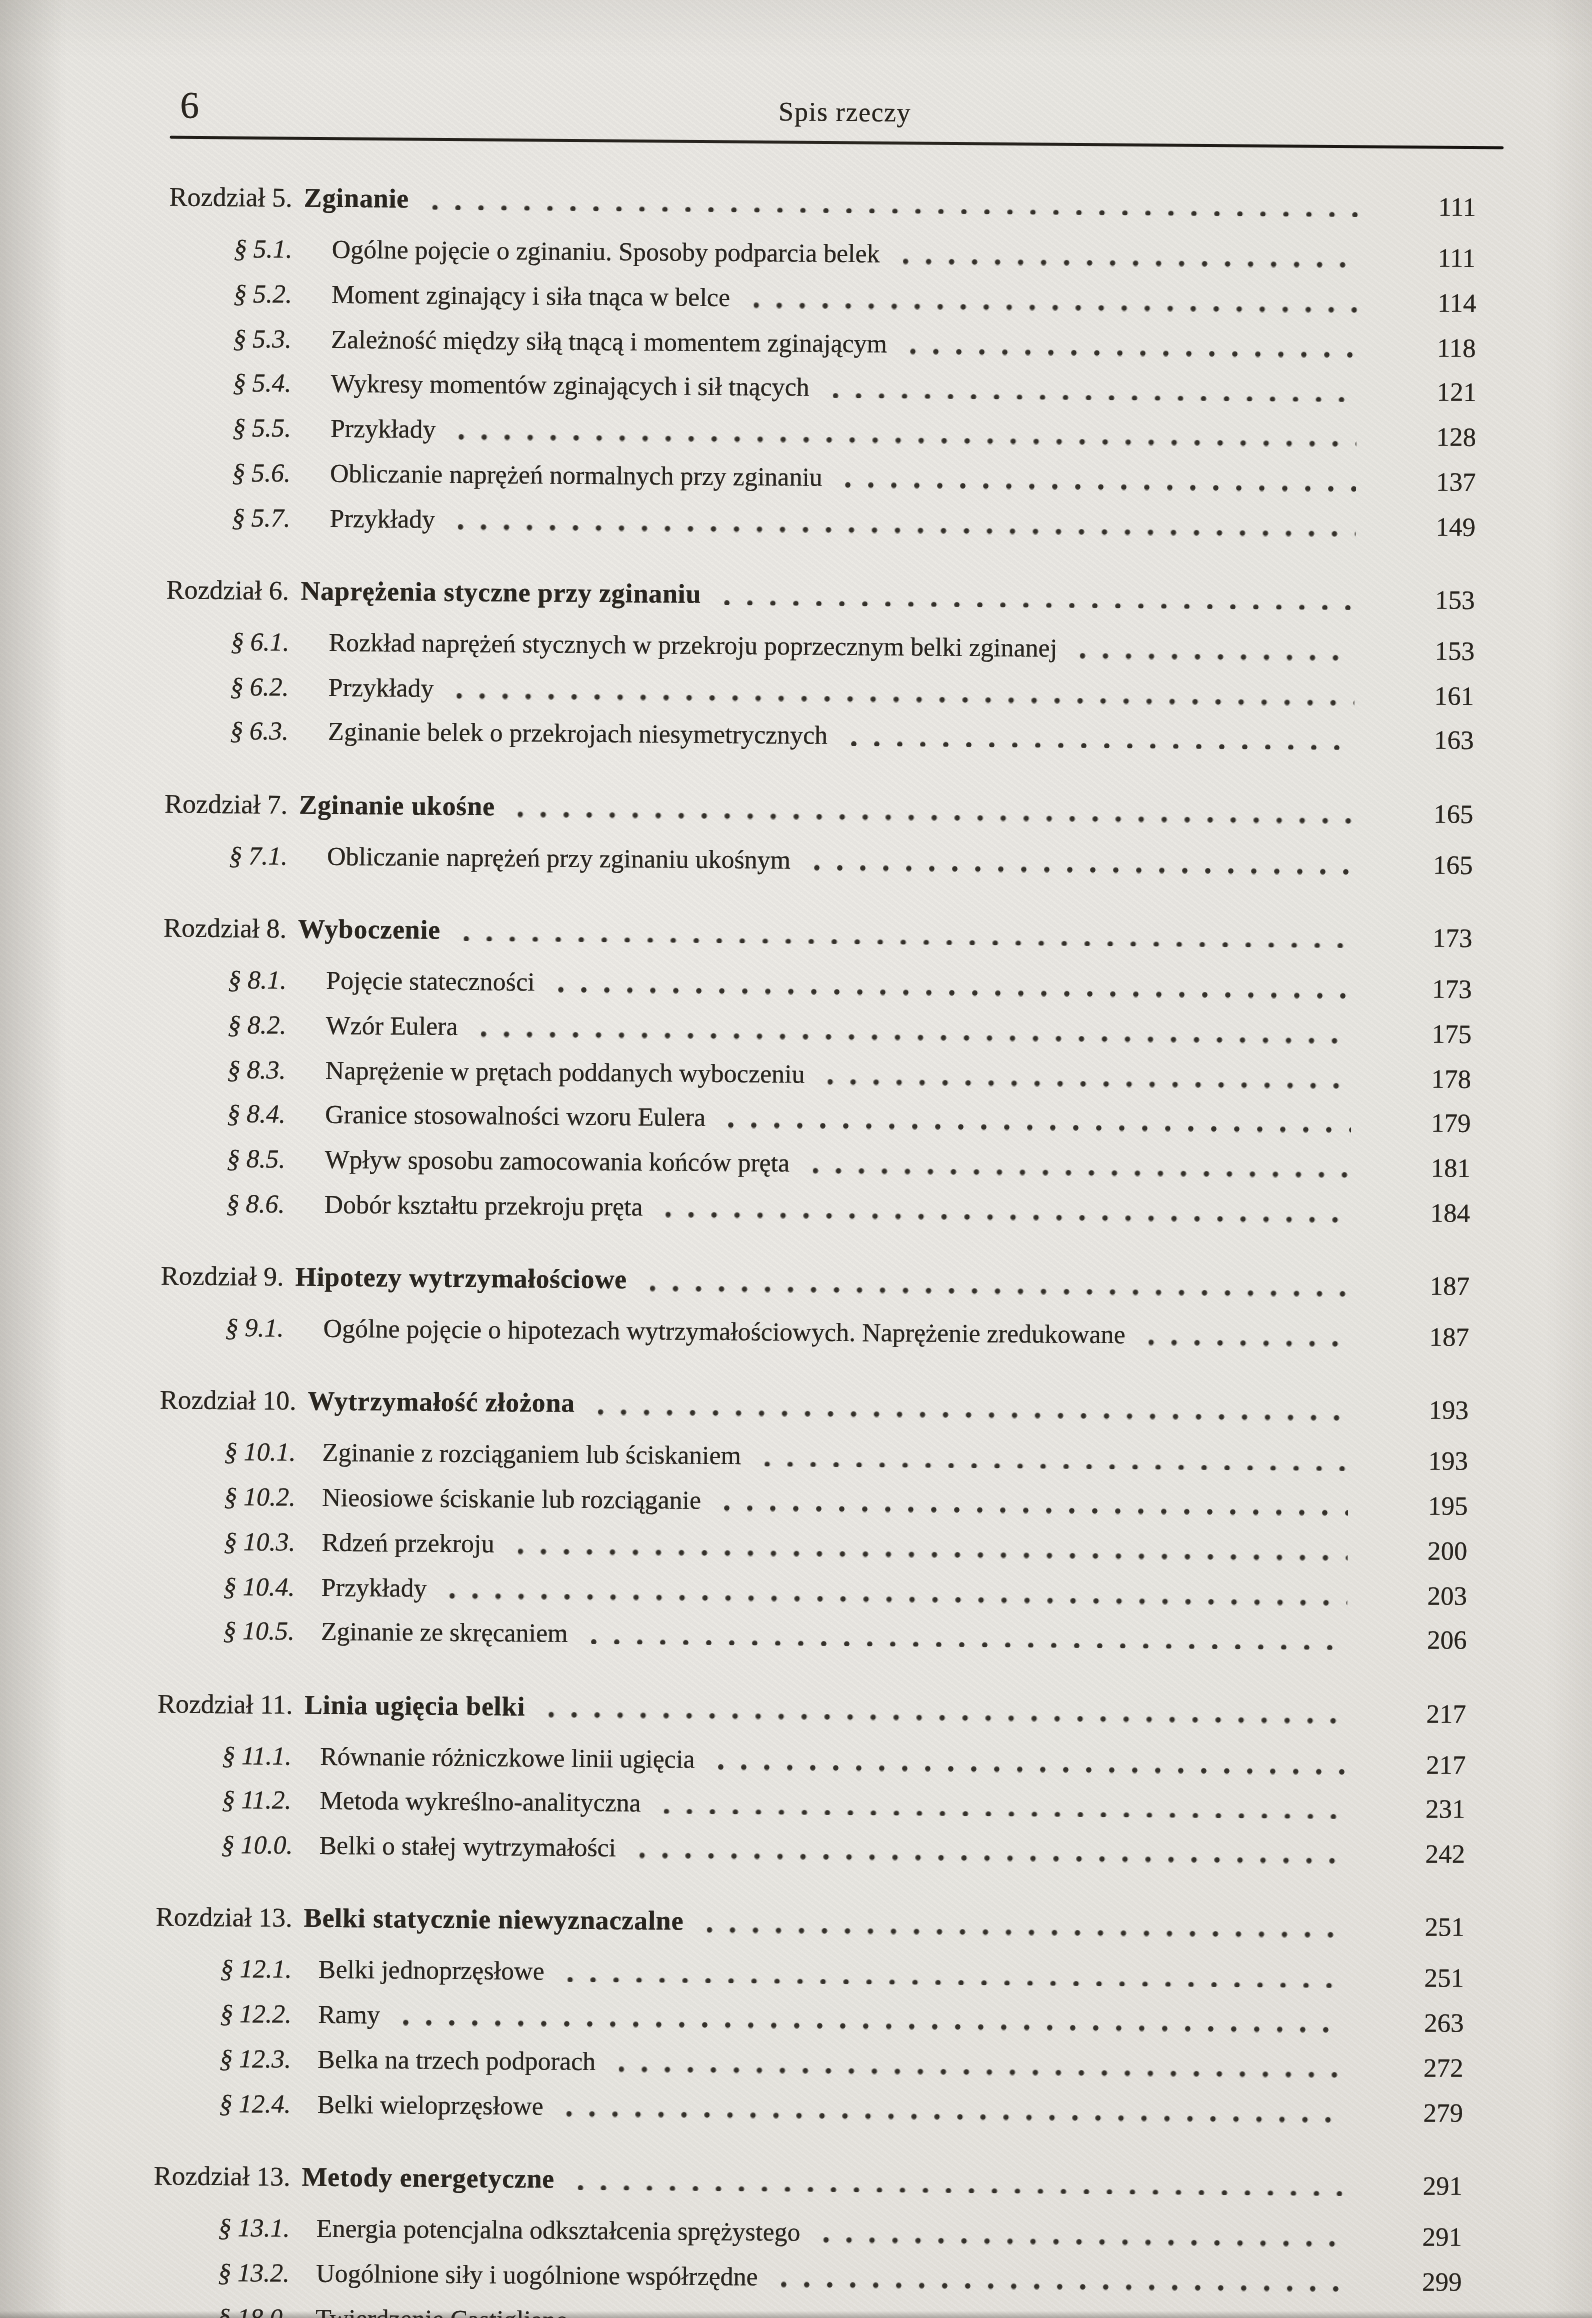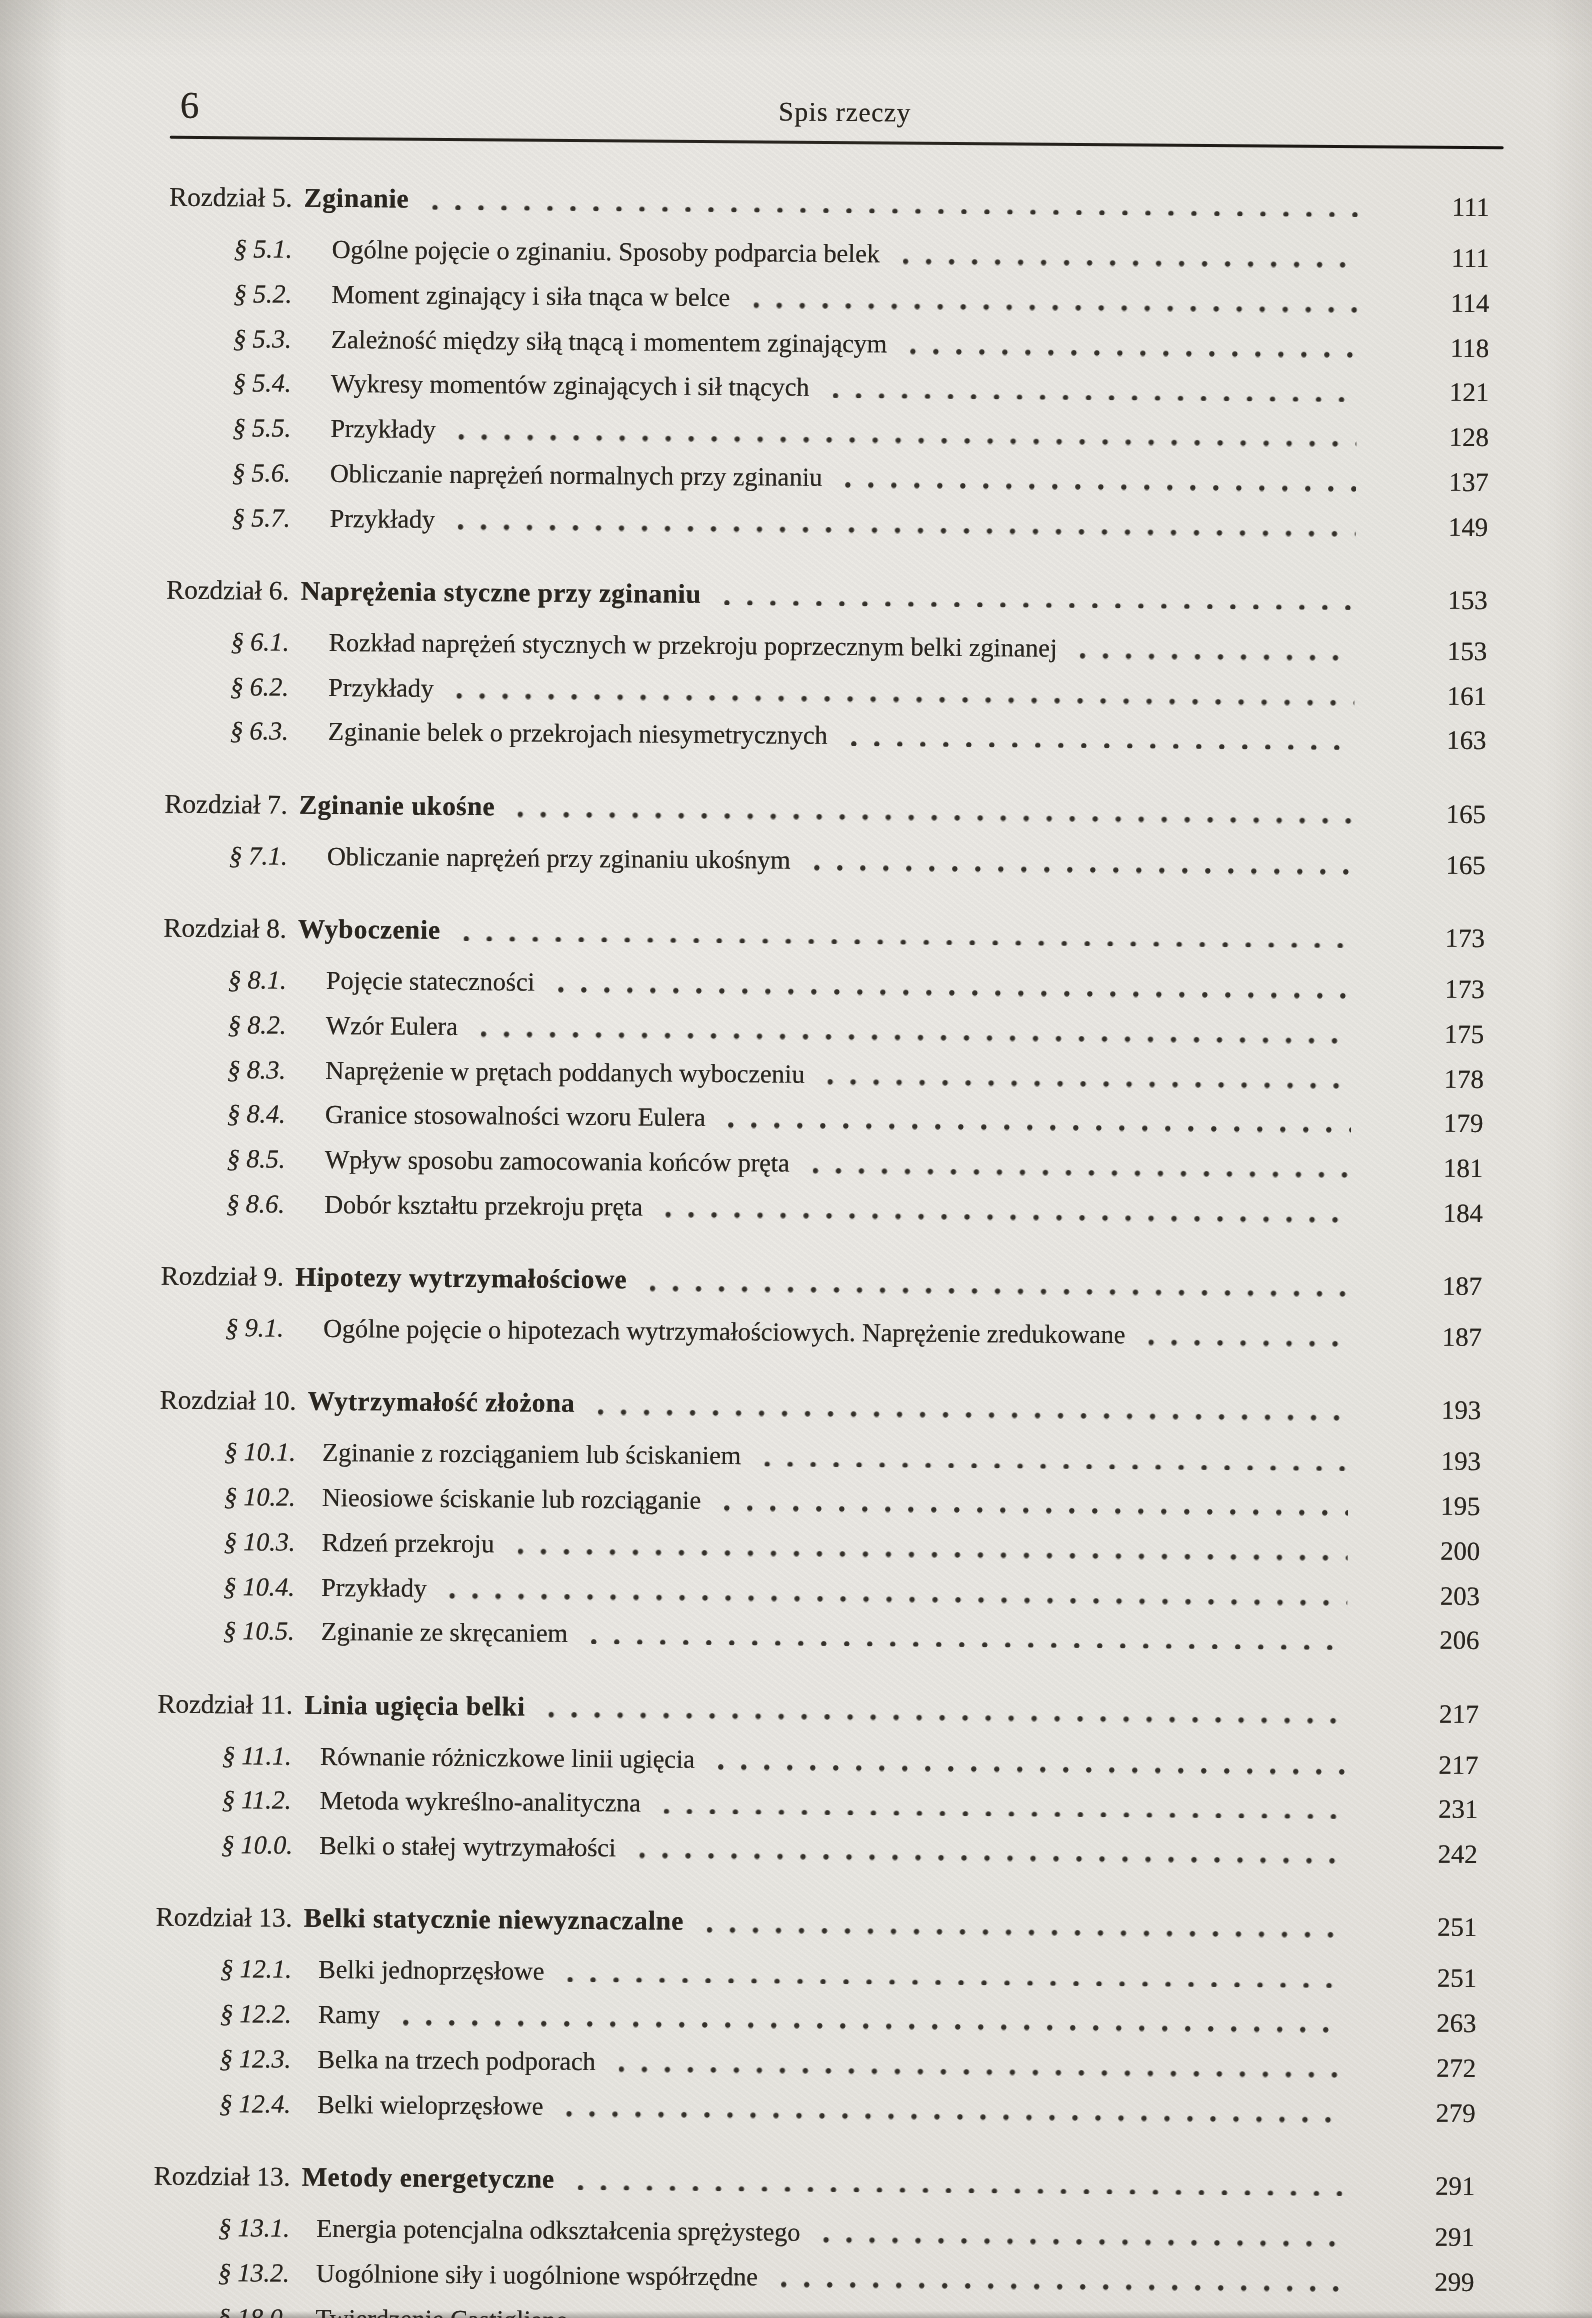--- a/index.html
+++ b/index.html
@@ -60,21 +60,21 @@
   .sec-num { min-width: 98px; font-style: italic; }
   .leader {
     flex: 1 1 auto; min-width: 0;
     height: 5.8px; align-self: flex-end;
     margin: 0 80px 4.1px 23px;
     background-image: radial-gradient(circle at 2.8px 2.8px, #34302a 2.2px, rgba(52,48,42,0) 3.1px);
     background-size: 23px 5.8px;
     background-repeat: repeat-x;
     background-position: left bottom;
   }
-  .page-col { width: 65px; font-size: 26.5px; text-align: center; }
+  .page-col { width: 65px; font-size: 26.5px; text-align: left; }
 </style>
 </head>
 <body>
 
 <div class="sheet-content">
   <div class="page-header">
     <span class="page-num">6</span>
     <span class="header-title">Spis rzeczy</span>
   </div>
   <div class="header-rule"></div>

